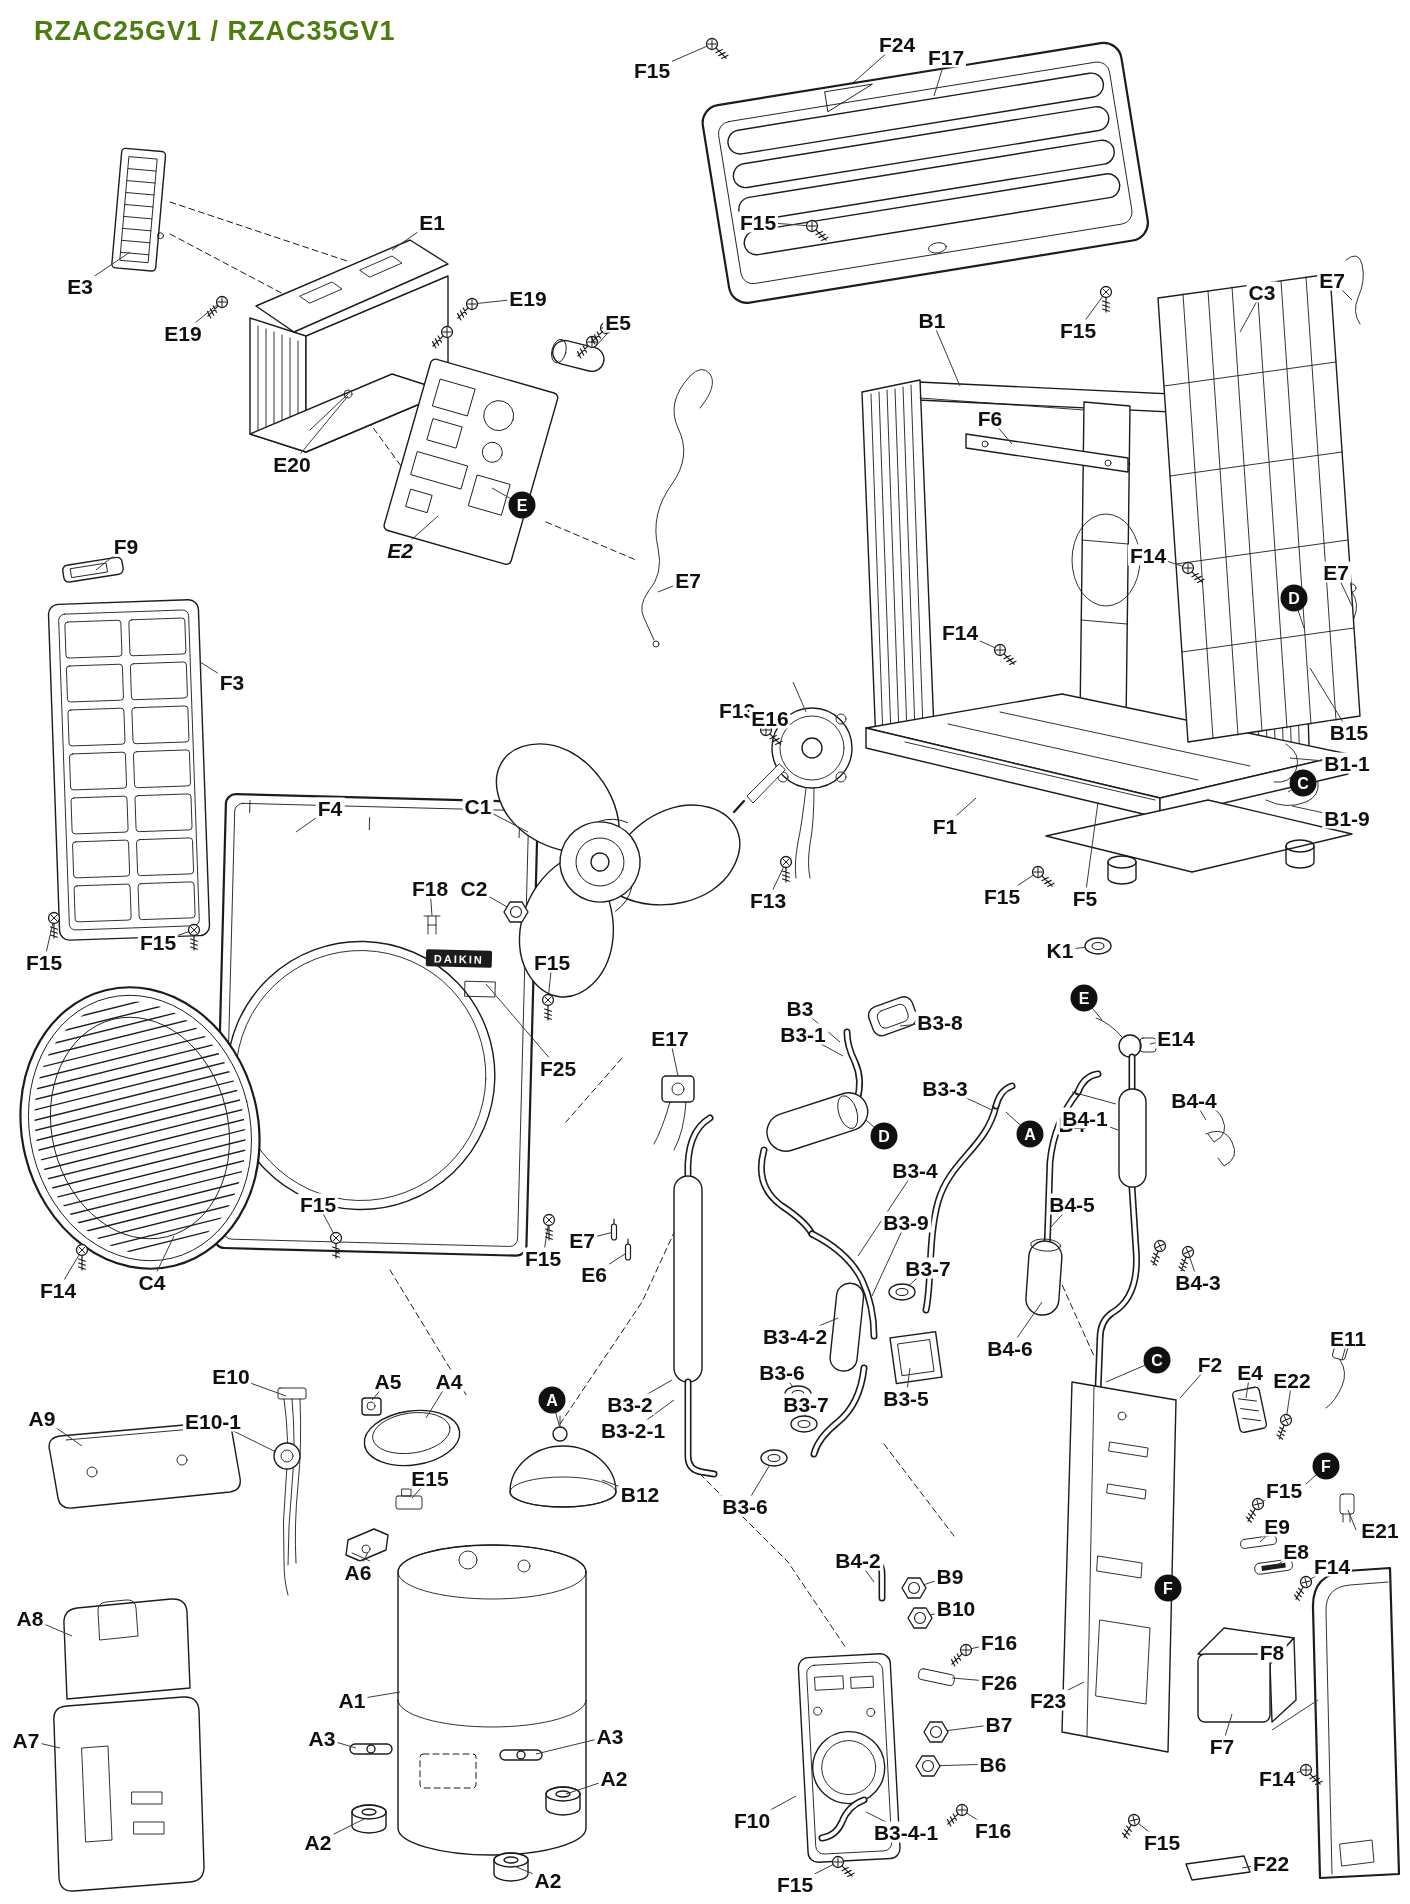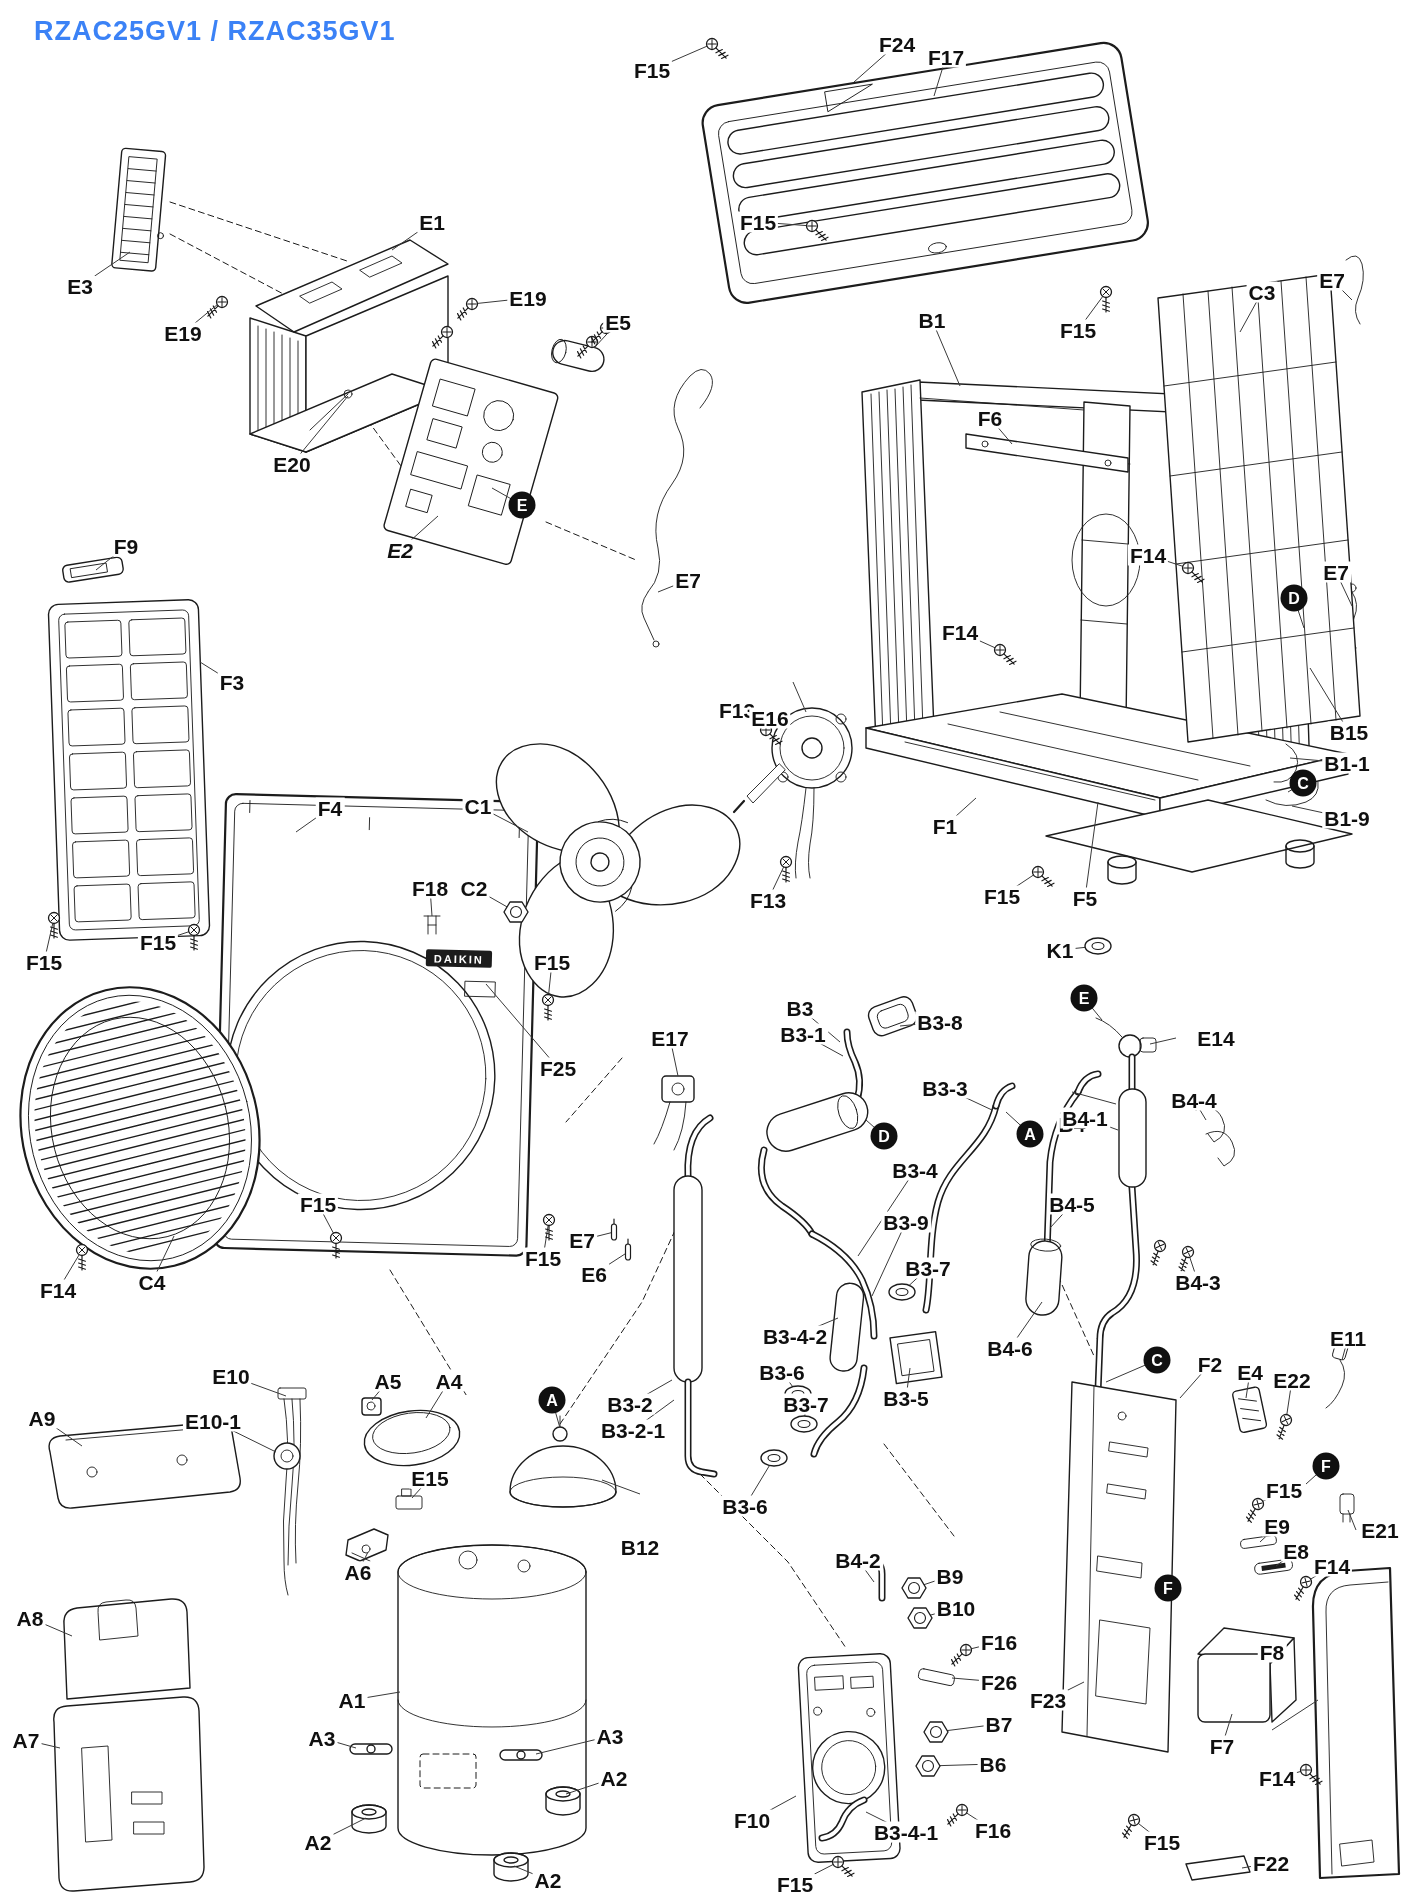--- a/index.html
+++ b/index.html
@@ -11,21 +11,21 @@
   #art .fat{stroke-width:2.2}
   #art .dash{stroke-dasharray:6 4;stroke-width:1}
   #art .po{stroke-width:7}
   #art .pi{stroke:#fff;stroke-width:3.8}
   #art .fillw{fill:#fff}
   #art .filld{fill:#1c1c1c;stroke:none}
   #art text{stroke:none;fill:#fff;font-weight:bold;font-family:"Liberation Sans",sans-serif}
   #labels{position:absolute;left:0;top:0;width:1410px;height:1904px}
   .lbl{position:absolute;transform:translate(-50%,-50%);font-size:21px;font-weight:bold;color:#101010;background:#fff;padding:0 2px;white-space:nowrap;line-height:1}
   .callout{background:#101010;color:#fff;width:27px;height:27px;border-radius:50%;display:flex;align-items:center;justify-content:center;font-size:16px;padding:0}
-  #title{position:absolute;left:34px;top:16px;font-size:27px;font-weight:bold;letter-spacing:1px;color:#3b82f6}
+  #title{position:absolute;left:34px;top:16px;font-size:27px;font-weight:bold;letter-spacing:1px;color:#4d7c0f}
   .leader{stroke:#3a3a3a;stroke-width:1}
 </style>
 </head>
 <body>
 
 <div id="stage">
 
 <svg id="art" width="1410" height="1904" viewBox="0 0 1410 1904">
   <defs>
     <pattern id="diag" width="7" height="7" patternUnits="userSpaceOnUse" patternTransform="rotate(45)">
@@ -615,37 +615,37 @@
       <div class="lbl" style="left: 318px; top: 1204px;">F15</div>
       <div class="lbl" style="left: 543px; top: 1258px;">F15</div>
       <div class="lbl" style="left: 58px; top: 1290px;">F14</div>
       <div class="lbl" style="left: 152px; top: 1282px;">C4</div>
       <div class="lbl" style="left: 670px; top: 1038px;">E17</div>
       <div class="lbl" style="left: 800px; top: 1008px;">B3</div>
       <div class="lbl" style="left: 803px; top: 1034px;">B3-1</div>
       <div class="lbl" style="left: 940px; top: 1022px;">B3-8</div>
       <div class="lbl" style="left: 945px; top: 1088px;">B3-3</div>
       <div class="lbl callout" style="left: 1084px; top: 998px;">E</div>
-      <div class="lbl" style="left: 1176px; top: 1038px; margin-left: 40px;">E14</div>
+      <div class="lbl" style="left: 1176px; top: 1038px;">E14</div>
       <div class="lbl" style="left: 1072px; top: 1092px; margin-top: 32px;">B4</div>
       <div class="lbl" style="left: 1085px; top: 1118px;">B4-1</div>
       <div class="lbl" style="left: 1194px; top: 1100px;">B4-4</div>
       <div class="lbl callout" style="left: 884px; top: 1136px;">D</div>
       <div class="lbl callout" style="left: 1030px; top: 1134px;">A</div>
       <div class="lbl" style="left: 915px; top: 1170px;">B3-4</div>
       <div class="lbl" style="left: 906px; top: 1222px;">B3-9</div>
       <div class="lbl" style="left: 928px; top: 1268px;">B3-7</div>
       <div class="lbl" style="left: 1072px; top: 1204px;">B4-5</div>
       <div class="lbl" style="left: 1198px; top: 1282px;">B4-3</div>
       <div class="lbl" style="left: 795px; top: 1336px;">B3-4-2</div>
       <div class="lbl" style="left: 906px; top: 1398px;">B3-5</div>
       <div class="lbl" style="left: 1010px; top: 1348px;">B4-6</div>
       <div class="lbl" style="left: 630px; top: 1404px;">B3-2</div>
       <div class="lbl" style="left: 633px; top: 1430px;">B3-2-1</div>
-      <div class="lbl" style="left: 640px; top: 1547px;">B12</div>
+      <div class="lbl" style="left: 640px; top: 1494px;">B12</div>
       <div class="lbl" style="left: 782px; top: 1372px;">B3-6</div>
       <div class="lbl" style="left: 806px; top: 1404px;">B3-7</div>
       <div class="lbl" style="left: 745px; top: 1506px;">B3-6</div>
       <div class="lbl" style="left: 582px; top: 1240px;">E7</div>
       <div class="lbl" style="left: 594px; top: 1274px;">E6</div>
       <div class="lbl callout" style="left: 1157px; top: 1360px;">C</div>
       <div class="lbl" style="left: 1210px; top: 1364px;">F2</div>
       <div class="lbl" style="left: 1250px; top: 1372px;">E4</div>
       <div class="lbl" style="left: 1292px; top: 1380px;">E22</div>
       <div class="lbl" style="left: 1348px; top: 1338px;">E11</div>

